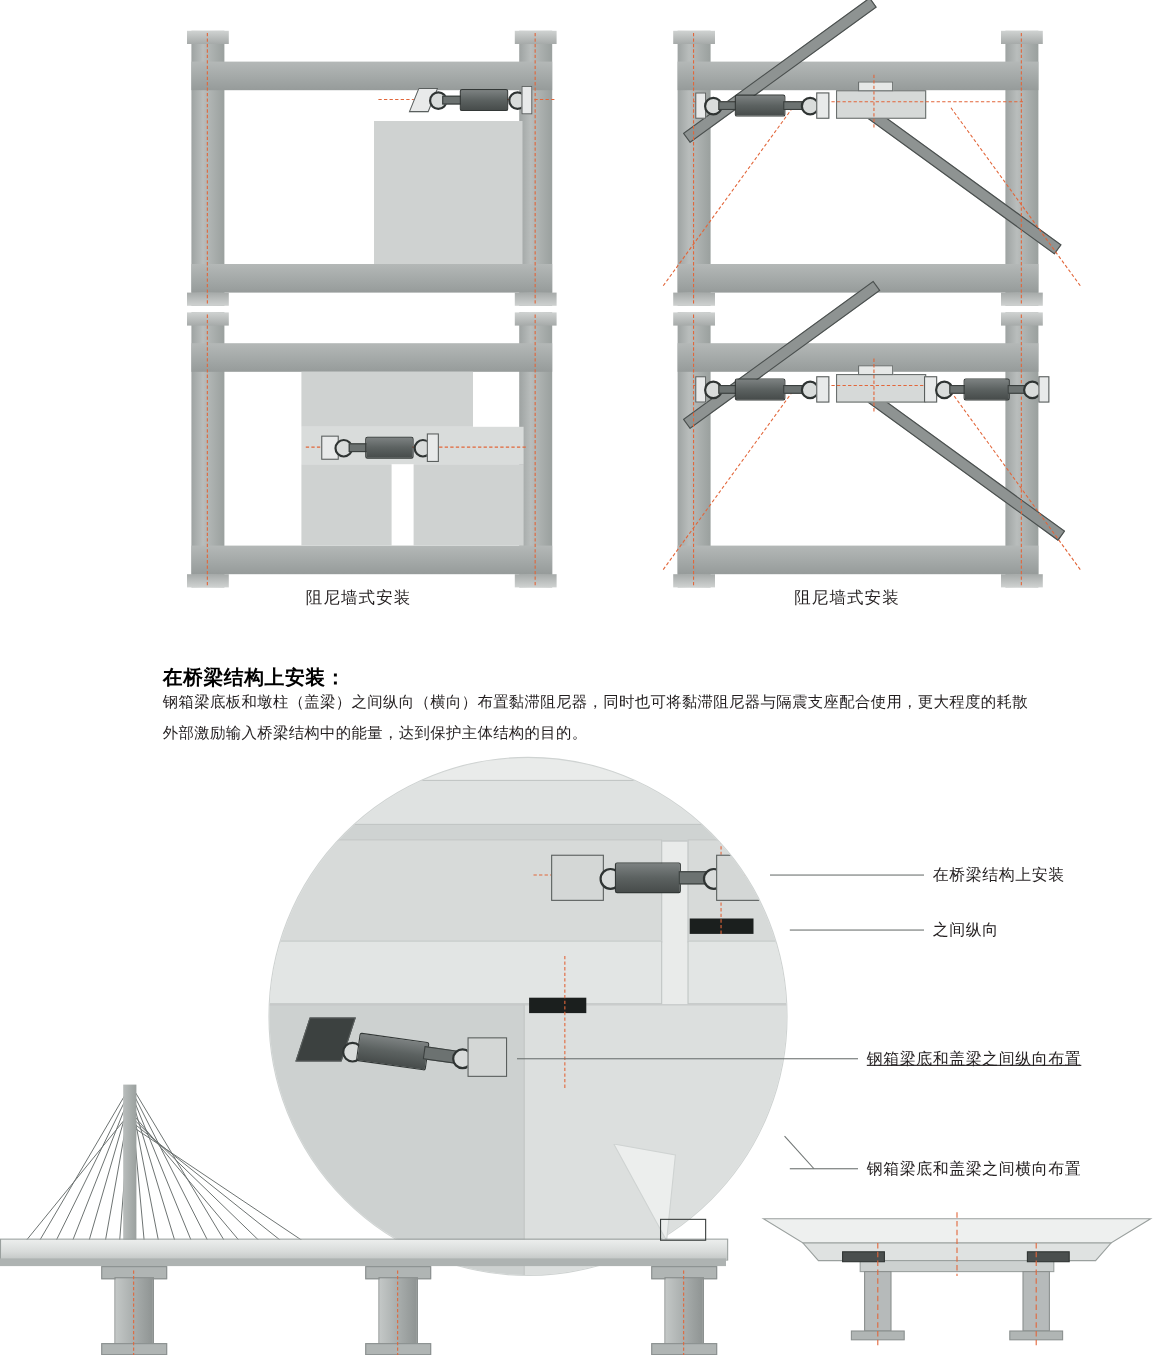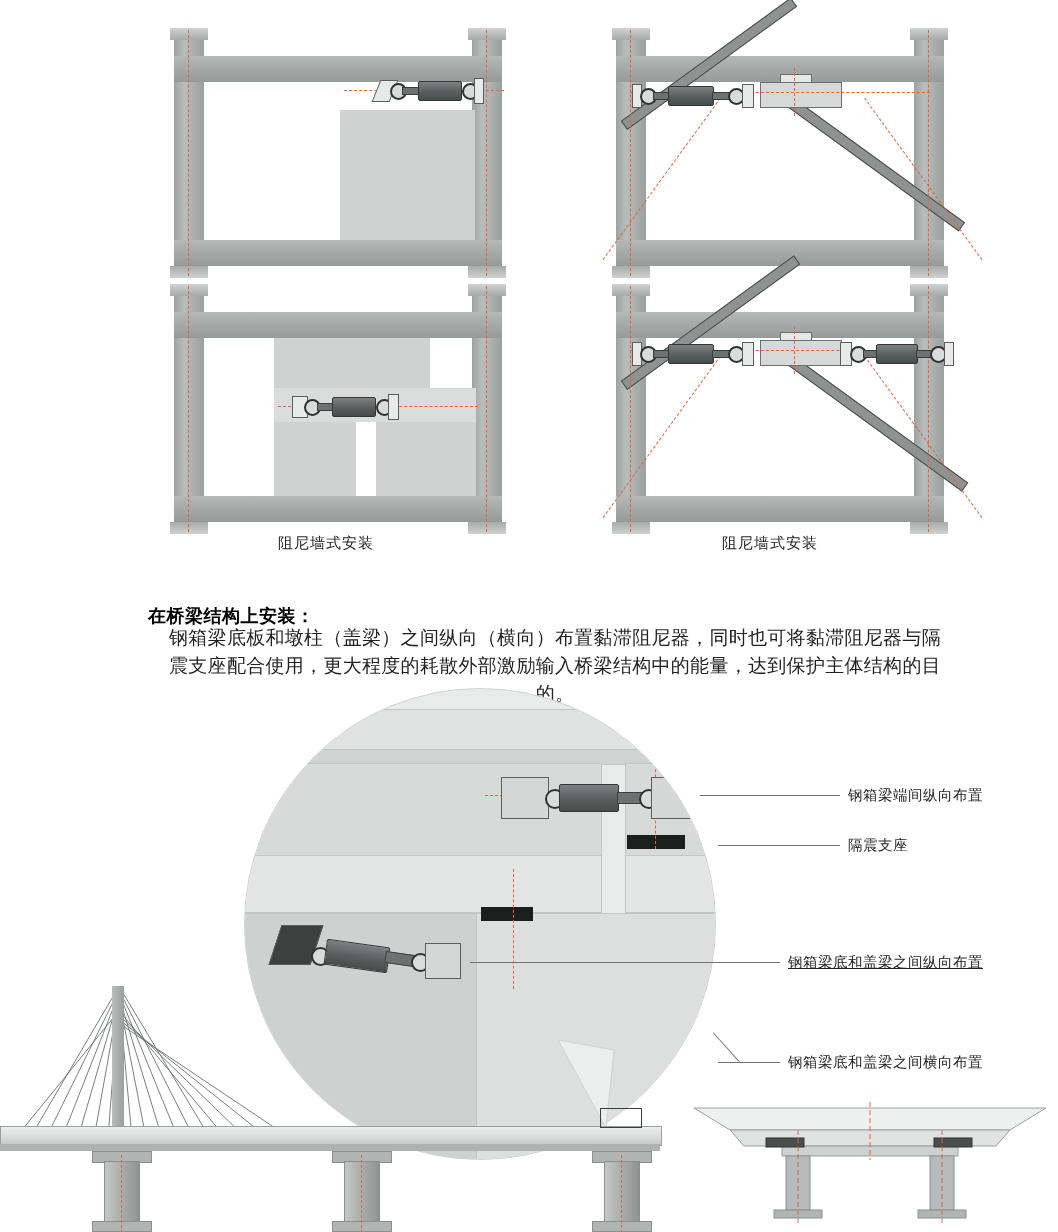--- a/index.html
+++ b/index.html
@@ -33,22 +33,22 @@
   .caption{
     position:absolute;font-size:15px;color:#231f20;letter-spacing:1px;
   }
 
   
   .section-title{
     position:absolute;left:148px;top:592px;
     font-size:18px;font-weight:bold;color:#000000;letter-spacing:.5px;margin-top:12px;
   }
   .section-body{
-    position:absolute;left:160px;top:624px;width:790px;
-    font-size:19px;line-height:28px;color:#231f20;letter-spacing:.3px;text-align:center;
+    position:absolute;left:148px;top:624px;width:790px;
+    font-size:14px;line-height:28px;color:#231f20;letter-spacing:.3px;
   }
 
   
   .magnifier{
     position:absolute;left:244px;top:688px;width:470px;height:470px;
     border-radius:50%;overflow:hidden;border:1px solid #cfd3d2;
     background:#e9ebea;
   }
   .mag-inner{position:absolute;inset:0;}
   .mg-plate{position:absolute;background:#dfe2e1;border:1px solid #c2c6c5;}
@@ -248,24 +248,24 @@
         <div class="plate" style="left:150px;top:18px;width:34px;height:34px;background:#d4d7d6;"></div>
       </div>
     </div>
   </div>
 
   <svg class="pointer" viewBox="0 0 70 90">
     <polygon points="2,0 58,10 50,88" fill="#eceeed" stroke="#cfd3d2" stroke-width="1"></polygon>
   </svg>
 
   <div class="leader" style="left:700px;top:795px;width:140px;"></div>
-  <div class="label" style="left:848px;top:786px;">钢箱梁端间纵向布置</div>
+  <div class="label" style="left:848px;top:786px;">在桥梁结构上安装</div>
 
   <div class="leader" style="left:718px;top:845px;width:122px;"></div>
-  <div class="label" style="left:848px;top:836px;">隔震支座</div>
+  <div class="label" style="left:848px;top:836px;">之间纵向</div>
 
   <div class="leader" style="left:470px;top:962px;width:310px;"></div>
   <div class="label" style="left:788px;top:953px;text-decoration:underline;">钢箱梁底和盖梁之间纵向布置</div>
 
   <div class="leader" style="left:718px;top:1062px;width:62px;"></div>
   <div class="leader" style="left:700px;top:1062px;width:40px;transform-origin:right center;transform:rotate(48deg);"></div>
   <div class="label" style="left:788px;top:1053px;">钢箱梁底和盖梁之间横向布置</div>
 
   <div class="bridge">
 

